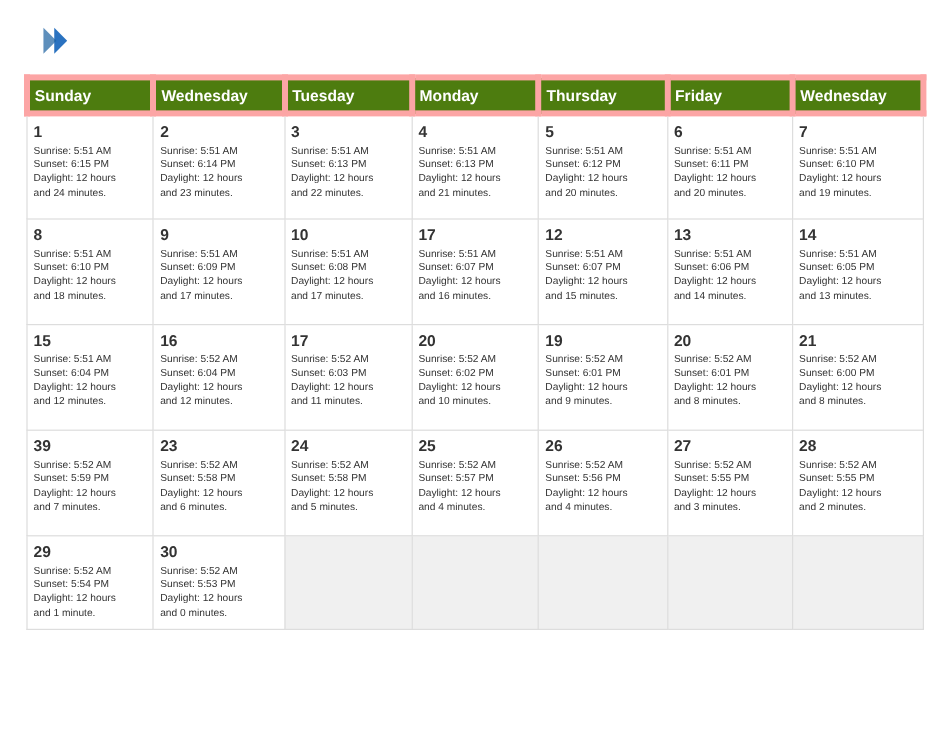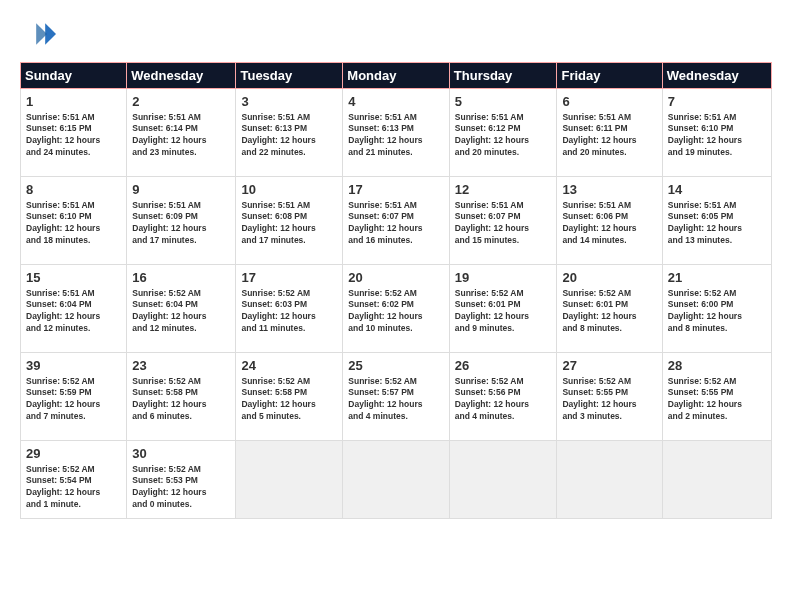--- a/index.html
+++ b/index.html
@@ -51,27 +51,27 @@
     .subtitle {
       font-size: 14px;
       color: #555;
     }
     .calendar {
       width: 100%;
       border-collapse: collapse;
       font-size: 9.5px;
     }
     .calendar thead tr th {
-      background: #0f172a;
+      background: #4d7c0f;
       color: #fff;
       padding: 5px 4px;
       text-align: left;
       font-size: 13px;
       font-weight: bold;
-      border: 1px solid #fca5a5;
+      border: 5px solid #fca5a5;
     }
     .calendar tbody tr td {
       border: 1px solid #ddd;
       vertical-align: top;
       padding: 4px 5px;
       width: 113px;
       height: 88px;
       background: #fff;
       color: #333;
       line-height: 1.35;
@@ -82,21 +82,20 @@
     .day-num {
       font-size: 13px;
       font-weight: bold;
       display: block;
       margin-bottom: 1px;
     }
     .day-info {
       font-size: 8.5px;
       color: #333;
       line-height: 1.38;
-      font-weight: bold;
     }
     .calendar tbody tr:last-child td {
       height: 78px;
       margin-left: 39px;
     }
   </style>
 </head>
 <body>
 
 <div class="page">

